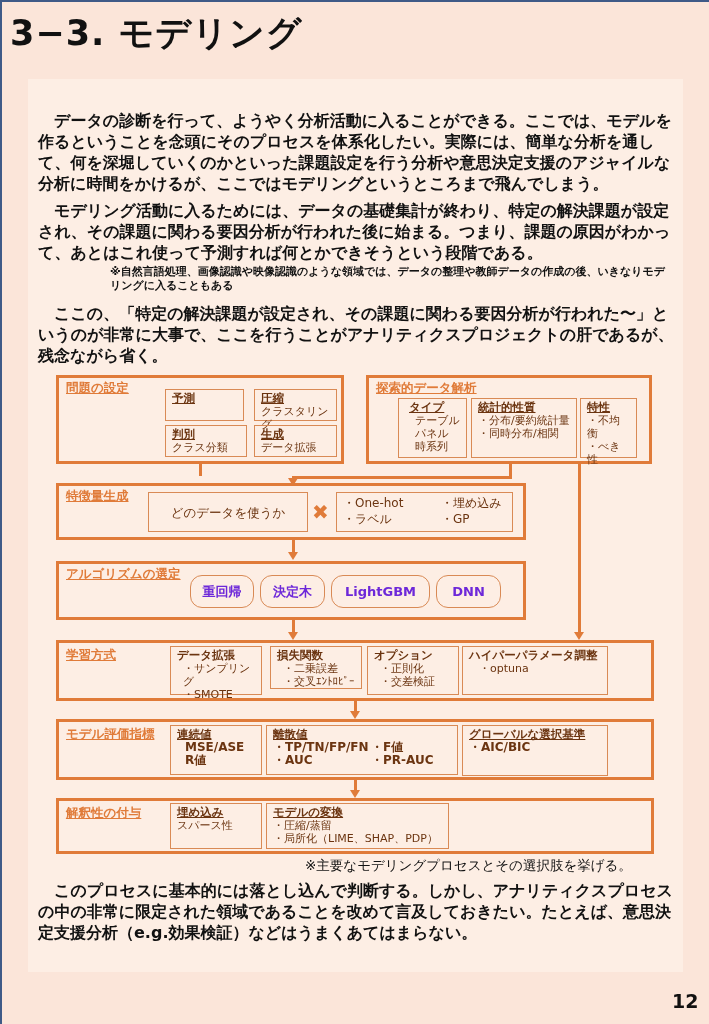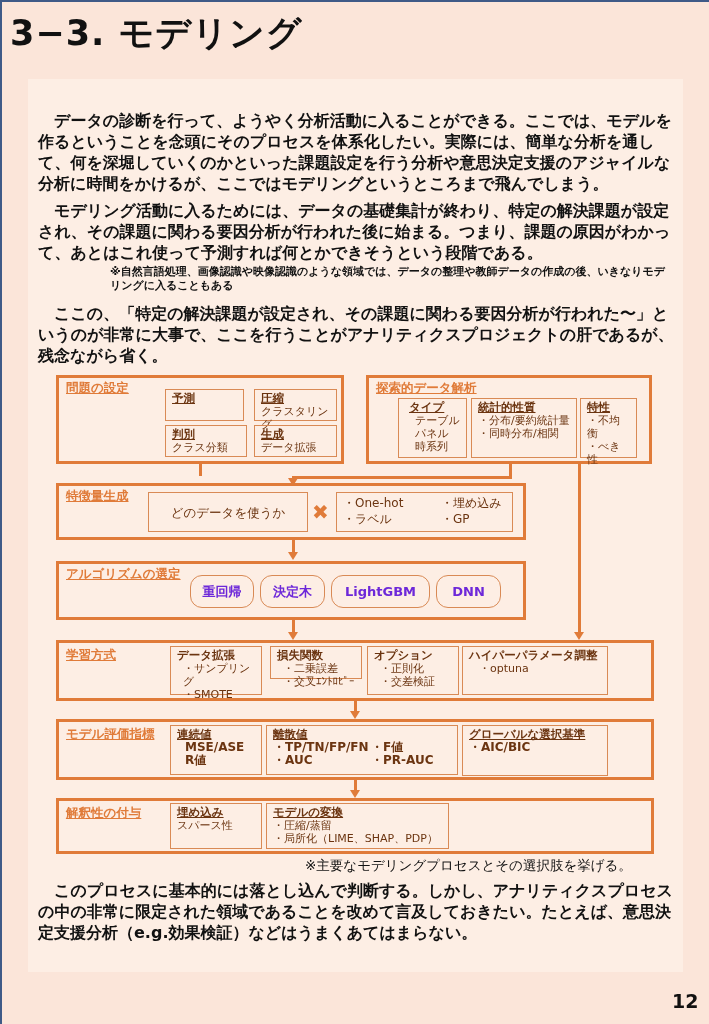--- a/index.html
+++ b/index.html
@@ -113,21 +113,21 @@
   <div class="arrow" style="left:288px;top:632px;"></div>
   <div class="arrow" style="left:574px;top:632px;"></div>
 
   <div class="box" style="left:56px;top:640px;width:598px;height:61px;"></div>
   <div class="lbl" style="left:66px;top:647px;">学習方式</div>
   <div class="sub" style="left:170px;top:646px;width:92px;height:49px;">
     <div class="hn">データ拡張</div>
     <div style="padding-left:6px">・サンプリング</div>
     <div style="padding-left:6px">・SMOTE</div>
   </div>
-  <div class="sub" style="left:270px;top:646px;width:92px;height:33px;">
+  <div class="sub" style="left:270px;top:646px;width:92px;height:43px;">
     <div class="hn">損失関数</div>
     <div style="padding-left:6px">・二乗誤差</div>
     <div style="padding-left:6px">・交叉ｴﾝﾄﾛﾋﾟｰ</div>
   </div>
   <div class="sub" style="left:367px;top:646px;width:92px;height:49px;">
     <div class="hn">オプション</div>
     <div style="padding-left:6px">・正則化</div>
     <div style="padding-left:6px">・交差検証</div>
   </div>
   <div class="sub" style="left:462px;top:646px;width:146px;height:49px;">

